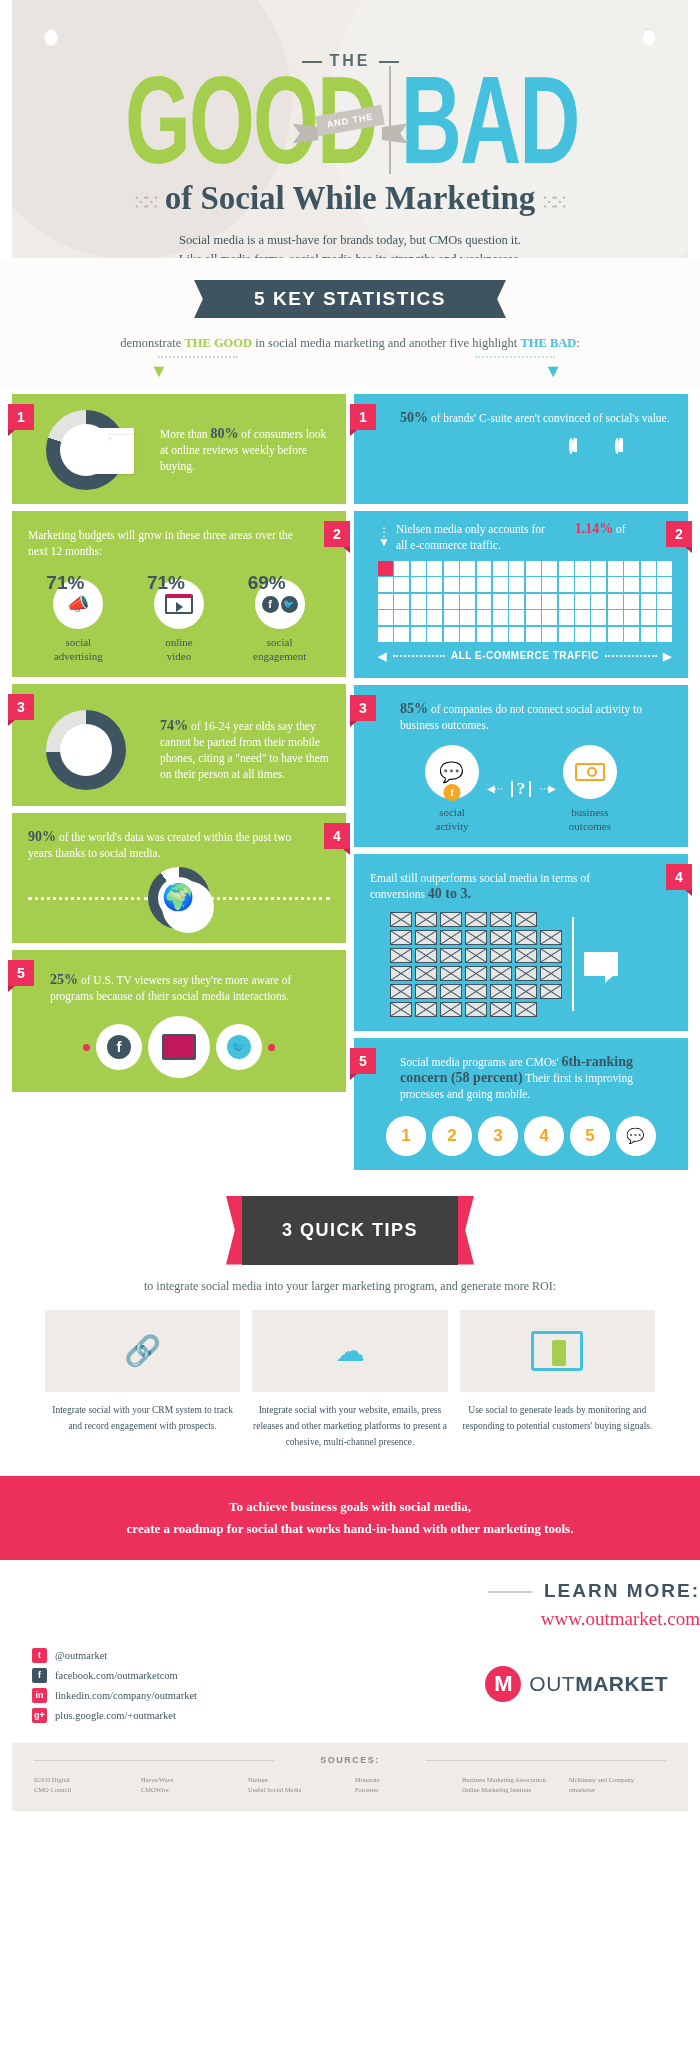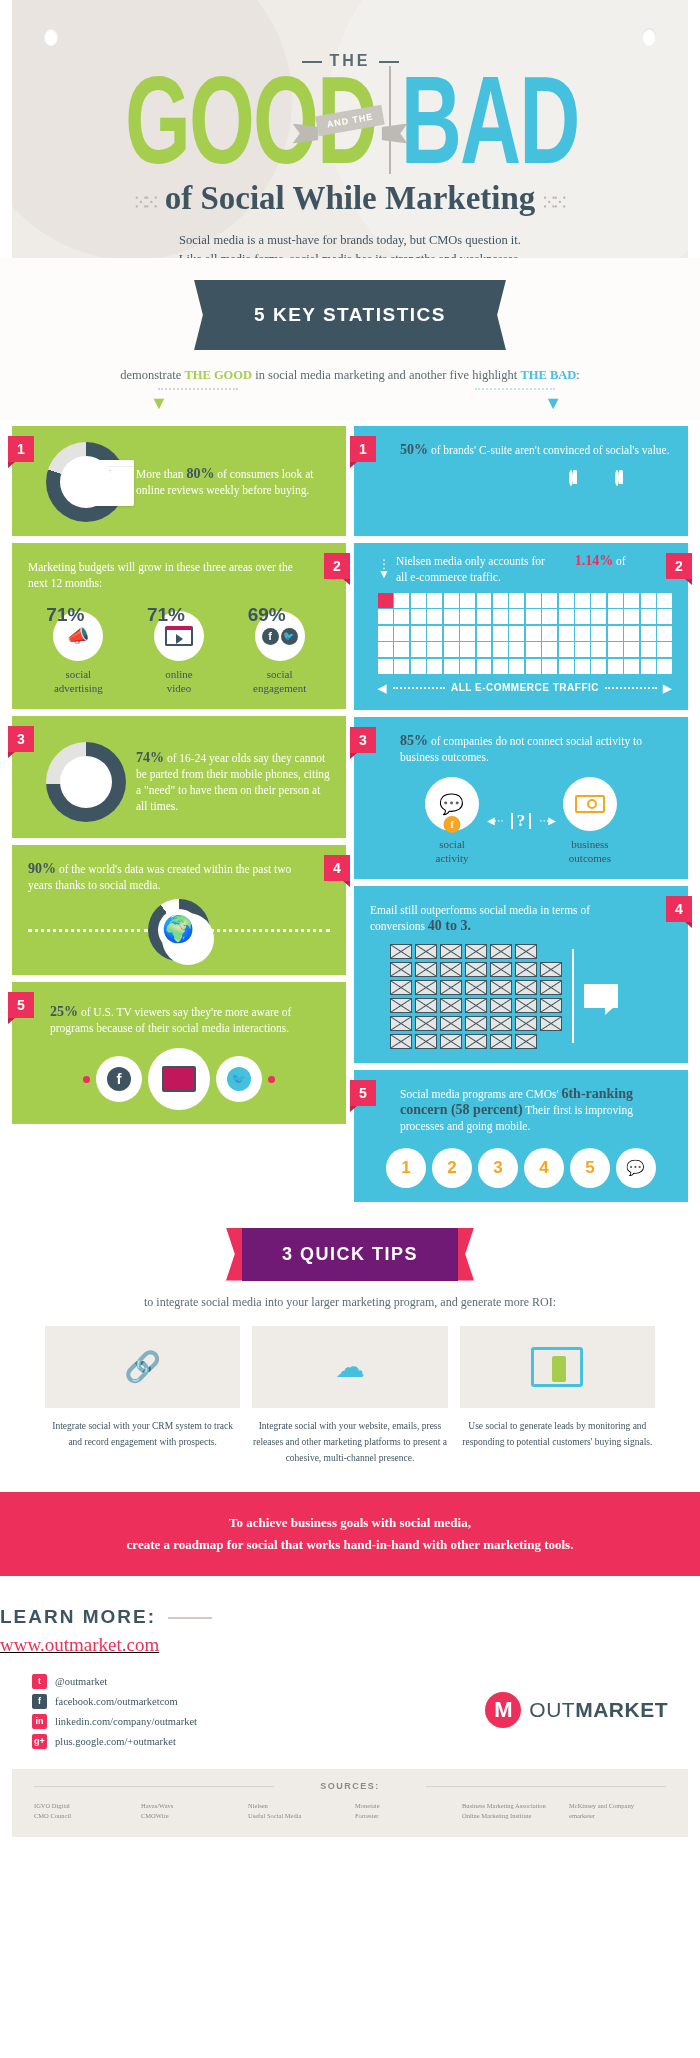--- a/index.html
+++ b/index.html
@@ -186,21 +186,21 @@
   }
   .flag {
     display: inline-block;
     position: relative;
     background: #3e5561;
     color: #fff;
     font-family: "Liberation Sans", sans-serif;
     font-weight: bold;
     font-size: 19px;
     letter-spacing: 1.5px;
-    padding: 24px 44px;
+    padding: 8px 44px;
   }
   .flag::before, .flag::after {
     content: "";
     position: absolute;
     top: 0;
     width: 16px; height: 100%;
     background: #3e5561;
   }
   .flag::before { left: -16px; clip-path: polygon(0 0,100% 0,100% 100%,0 100%,55% 50%); }
   .flag::after  { right: -16px; clip-path: polygon(0 0,100% 0,45% 50%,100% 100%,0 100%); }
@@ -278,21 +278,21 @@
     content: "";
     position: absolute;
     bottom: -6px;
     width: 0; height: 0;
     border-top: 6px solid #c4224a;
   }
   .badge.left::after  { left: 0; border-right: 7px solid transparent; }
   .badge.right::after { right: 0; border-left: 7px solid transparent; }
 
   .panel-body { display: flex; align-items: center; gap: 10px; }
-  .panel-text { flex: 1; }
+  .panel-text { flex: 1; margin-left: 24px; }
 
   
   .donut {
     width: 80px; height: 80px;
     border-radius: 50%;
     flex: 0 0 80px;
     position: relative;
   }
   .donut::after {
     content: "";
@@ -441,23 +441,23 @@
   .people-row { display:flex; justify-content:center; gap:4px; margin-top:12px;}
   .person { width:42px; height:52px; position:relative;}
   .p-head { width:24px;height:24px;border-radius:50%;margin:0 auto; }
   .p-body { width:40px;height:28px;border-radius:20px 20px 0 0;margin-top:-2px;}
   .p-outline .p-head { background:transparent;border:2px solid #fff;}
   .p-outline .p-body { background:transparent;border:2px solid #fff;border-bottom:none;}
 
   
   .tips-head { text-align:center; padding-top:26px; }
   .flag-pink {
-    display:inline-block; position:relative; background:#701a75; color:#fff;
+    display:inline-block; position:relative; background:#404040; color:#fff;
     font-family:"Liberation Sans",sans-serif; font-weight:bold; font-size:18px;
-    letter-spacing:1.5px; padding:16px 40px;
+    letter-spacing:1.5px; padding:24px 40px;
   }
   .flag-pink::before, .flag-pink::after {
     content:""; position:absolute; top:0; width:16px; height:100%; background:#ec2f5b;
   }
   .flag-pink::before { left:-16px; clip-path: polygon(0 0,100% 0,100% 100%,0 100%,55% 50%); }
   .flag-pink::after  { right:-16px; clip-path: polygon(0 0,100% 0,45% 50%,100% 100%,0 100%); }
 
   .tips-sub { text-align:center; font-size:12px; color:#5a6b72; margin-top:14px; }
   .tips-grid { display:flex; gap:12px; padding: 16px 45px 0 45px; }
   .tip { flex:1; }
@@ -465,21 +465,21 @@
   .tip-text { font-size:9.5px; line-height:16px; color:#3e5561; text-align:center; margin-top:10px; }
 
   
   .pink-footer {
     background:#ec2f5b; color:#fff; text-align:center;
     padding:20px 50px; margin-top:26px;
     font-size:13px; line-height:22px; font-weight:bold;
   }
 
   
-  .learn { text-align:left; padding-top:30px;text-decoration:underline; }
+  .learn { text-align:right; padding-top:20px; }
   .learn-title {
     font-family:"Liberation Sans",sans-serif; font-weight:bold;
     font-size:19px; letter-spacing:2px; color:#3e5561;
     position:relative; display:inline-block;
   }
   .learn-title::before,.learn-title::after{
     content:"";position:absolute;top:50%;width:44px;height:2px;background:#cfcac3;
   }
   .learn-title::before{left:-56px;} .learn-title::after{right:-56px;}
   .learn-url { color:#ec2f5b; font-size:19px; margin-top:6px; }

